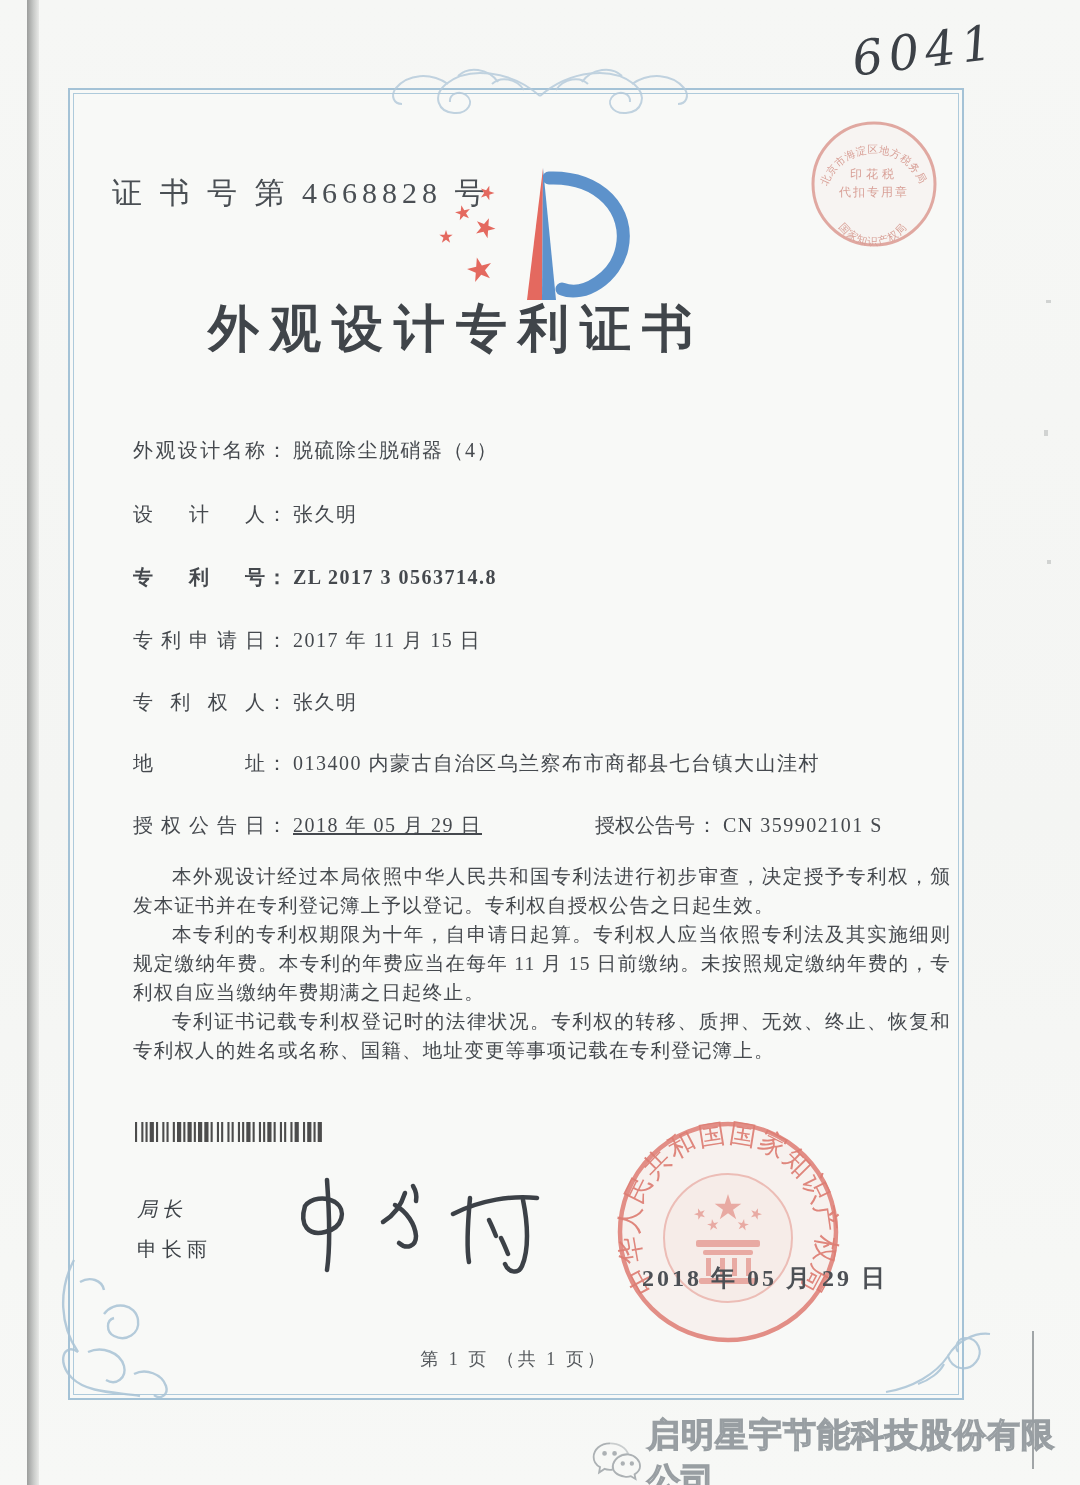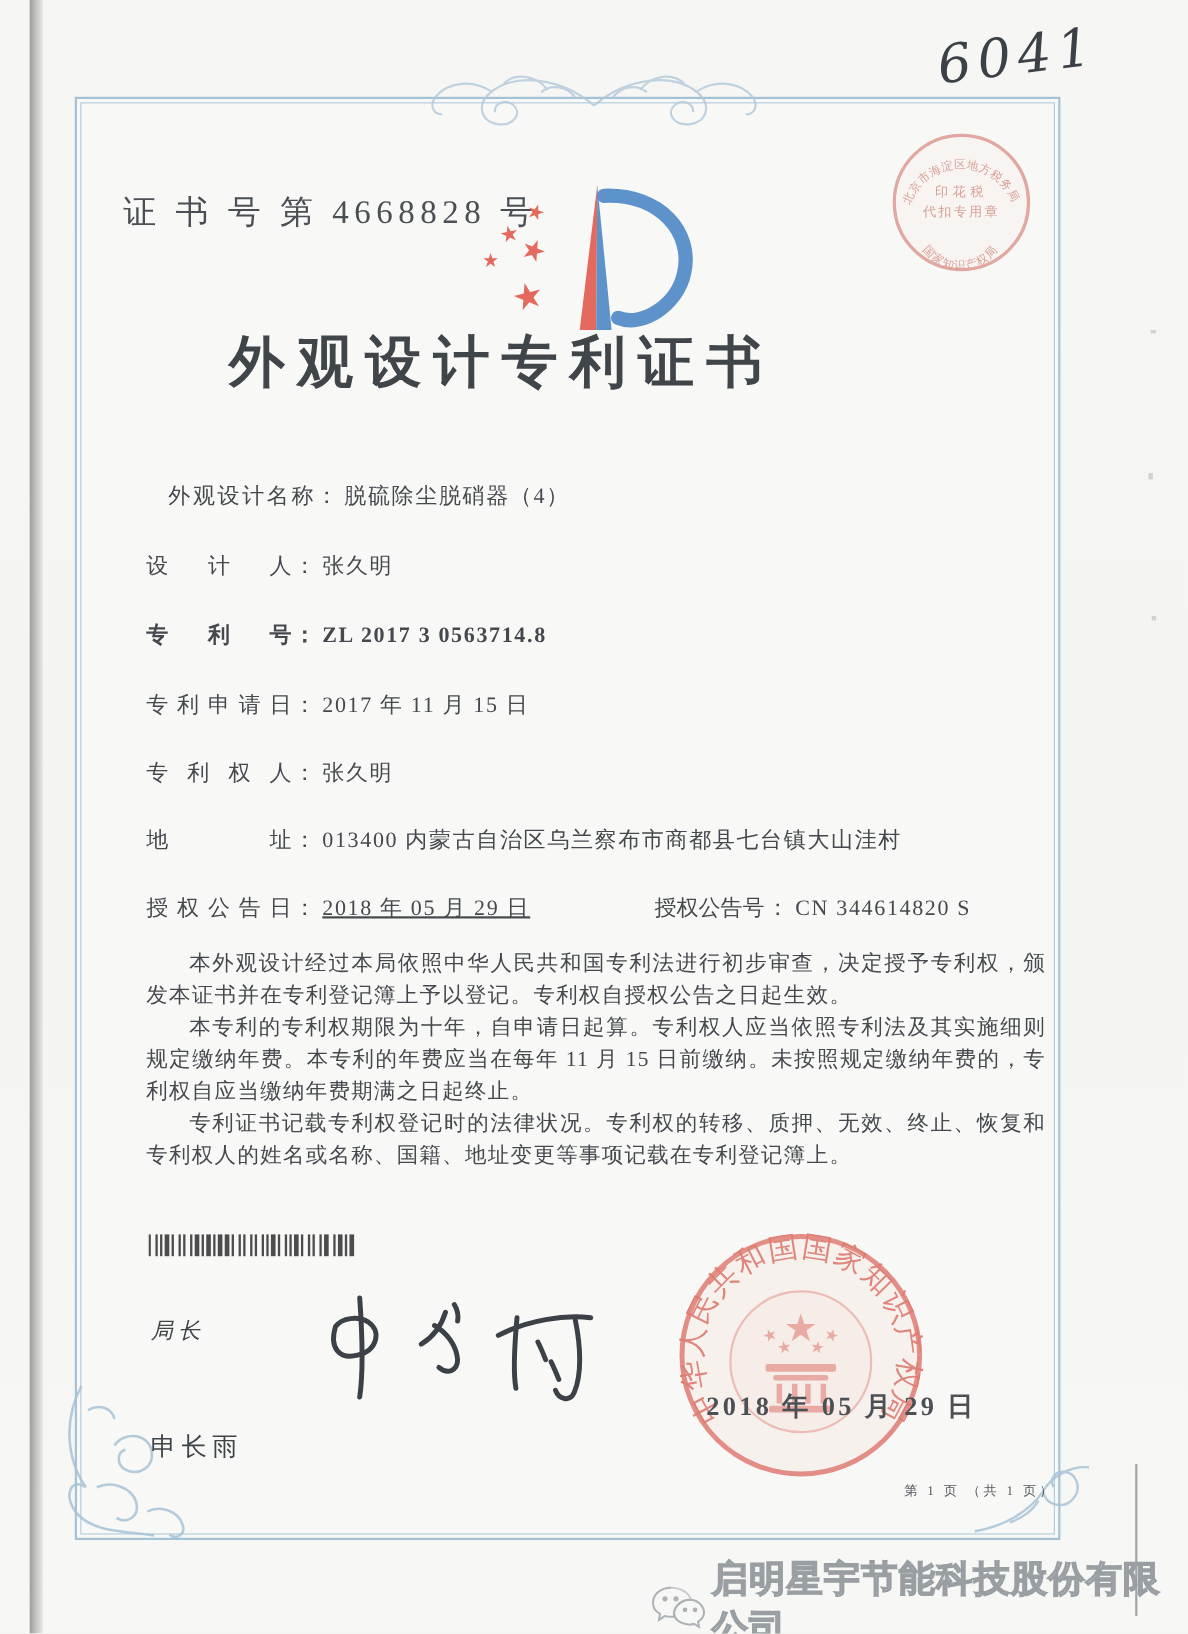--- a/index.html
+++ b/index.html
@@ -51,30 +51,30 @@
   .fcolon{display:inline-block;margin:0 6px 0 2px;}
   .fvalue{letter-spacing:1.5px;}
   .grant-no{position:absolute;left:462px;top:0;}
   .paragraphs{
     position:absolute;left:133px;top:862px;width:818px;
     font-size:19.5px;line-height:29px;color:#45494e;text-align:justify;
   }
   .paragraphs p{margin:0;text-indent:2em;letter-spacing:1.2px;}
   .barcode{position:absolute;left:135px;top:1122px;}
   .director-title{position:absolute;left:137px;top:1196px;font-size:20px;letter-spacing:5px;color:#3f4449;font-style:italic;}
-  .director-name{position:absolute;left:137px;top:1300px;font-size:23px;letter-spacing:5px;color:#3f4449;}
+  .director-name{position:absolute;left:137px;top:1236px;font-size:20px;letter-spacing:5px;color:#3f4449;}
   .signature{position:absolute;left:265px;top:1158px;}
   .seal{position:absolute;left:606px;top:1110px;}
   .seal-date{
     position:absolute;left:620px;top:1262px;width:290px;text-align:center;
     font-size:24px;letter-spacing:3px;color:#4c5055;font-weight:bold;
   }
   .page-footer{
-    position:absolute;left:68px;top:1347px;width:892px;text-align:right;
-    font-size:12px;letter-spacing:3px;color:#55595d;
+    position:absolute;left:68px;top:1347px;width:892px;text-align:center;
+    font-size:18px;letter-spacing:3px;color:#55595d;
   }
   .watermark{
     position:absolute;left:590px;top:1413px;display:flex;align-items:center;gap:6px;
   }
   .watermark-text{
     font-size:33px;font-weight:bold;letter-spacing:1px;
     color:#d9dcdd;-webkit-text-stroke:1.2px #989ea2;
     font-family:"Liberation Sans","DejaVu Sans",sans-serif;
   }
   .ornament{position:absolute;}
@@ -163,42 +163,42 @@
       <use href="#star" transform="translate(64,37) scale(7.5) rotate(18)"></use>
       <use href="#star" transform="translate(40,57) scale(8) rotate(-12)"></use>
       <use href="#star" transform="translate(62,72) scale(10.5) rotate(22)"></use>
       <use href="#star" transform="translate(23,81) scale(7) rotate(0)"></use>
       <use href="#star" transform="translate(57,114) scale(13) rotate(-14)"></use>
     </g>
   </svg>
 
   <div class="page-title">外观设计专利证书</div>
 
-  <div class="field-row" style="top:437px;margin-left:20px;">
+  <div class="field-row" style="top:437px;">
     <span class="flabel">外观设计名称</span><span class="fcolon">：</span><span class="fvalue">脱硫除尘脱硝器（4）</span>
   </div>
   <div class="field-row" style="top:501px;">
     <span class="flabel">设　计　人</span><span class="fcolon">：</span><span class="fvalue">张久明</span>
   </div>
   <div class="field-row" style="top:564px;font-weight:bold;">
     <span class="flabel">专　利　号</span><span class="fcolon">：</span><span class="fvalue">ZL 2017 3 0563714.8</span>
   </div>
   <div class="field-row" style="top:627px;">
     <span class="flabel">专利申请日</span><span class="fcolon">：</span><span class="fvalue">2017 年 11 月 15 日</span>
   </div>
   <div class="field-row" style="top:689px;">
     <span class="flabel">专 利 权 人</span><span class="fcolon">：</span><span class="fvalue">张久明</span>
   </div>
   <div class="field-row" style="top:750px;">
     <span class="flabel">地　　　址</span><span class="fcolon">：</span><span class="fvalue">013400  内蒙古自治区乌兰察布市商都县七台镇大山洼村</span>
   </div>
   <div class="field-row" style="top:812px;text-decoration:underline;">
     <span class="flabel">授权公告日</span><span class="fcolon">：</span><span class="fvalue">2018 年 05 月 29 日</span>
     <span class="grant-no">
-      <span>授权公告号</span><span class="fcolon">：</span><span class="fvalue">CN 344614820 S</span>
+      <span>授权公告号</span><span class="fcolon">：</span><span class="fvalue">CN 359902101 S</span>
     </span>
   </div>
 
   <div class="paragraphs">
     <p>本外观设计经过本局依照中华人民共和国专利法进行初步审查，决定授予专利权，颁发本证书并在专利登记簿上予以登记。专利权自授权公告之日起生效。</p>
     <p>本专利的专利权期限为十年，自申请日起算。专利权人应当依照专利法及其实施细则规定缴纳年费。本专利的年费应当在每年 11 月 15 日前缴纳。未按照规定缴纳年费的，专利权自应当缴纳年费期满之日起终止。</p>
     <p>专利证书记载专利权登记时的法律状况。专利权的转移、质押、无效、终止、恢复和专利权人的姓名或名称、国籍、地址变更等事项记载在专利登记簿上。</p>
   </div>
 
   <svg class="barcode" width="260" height="22" viewBox="0 0 260 22" id="barcode-svg">

